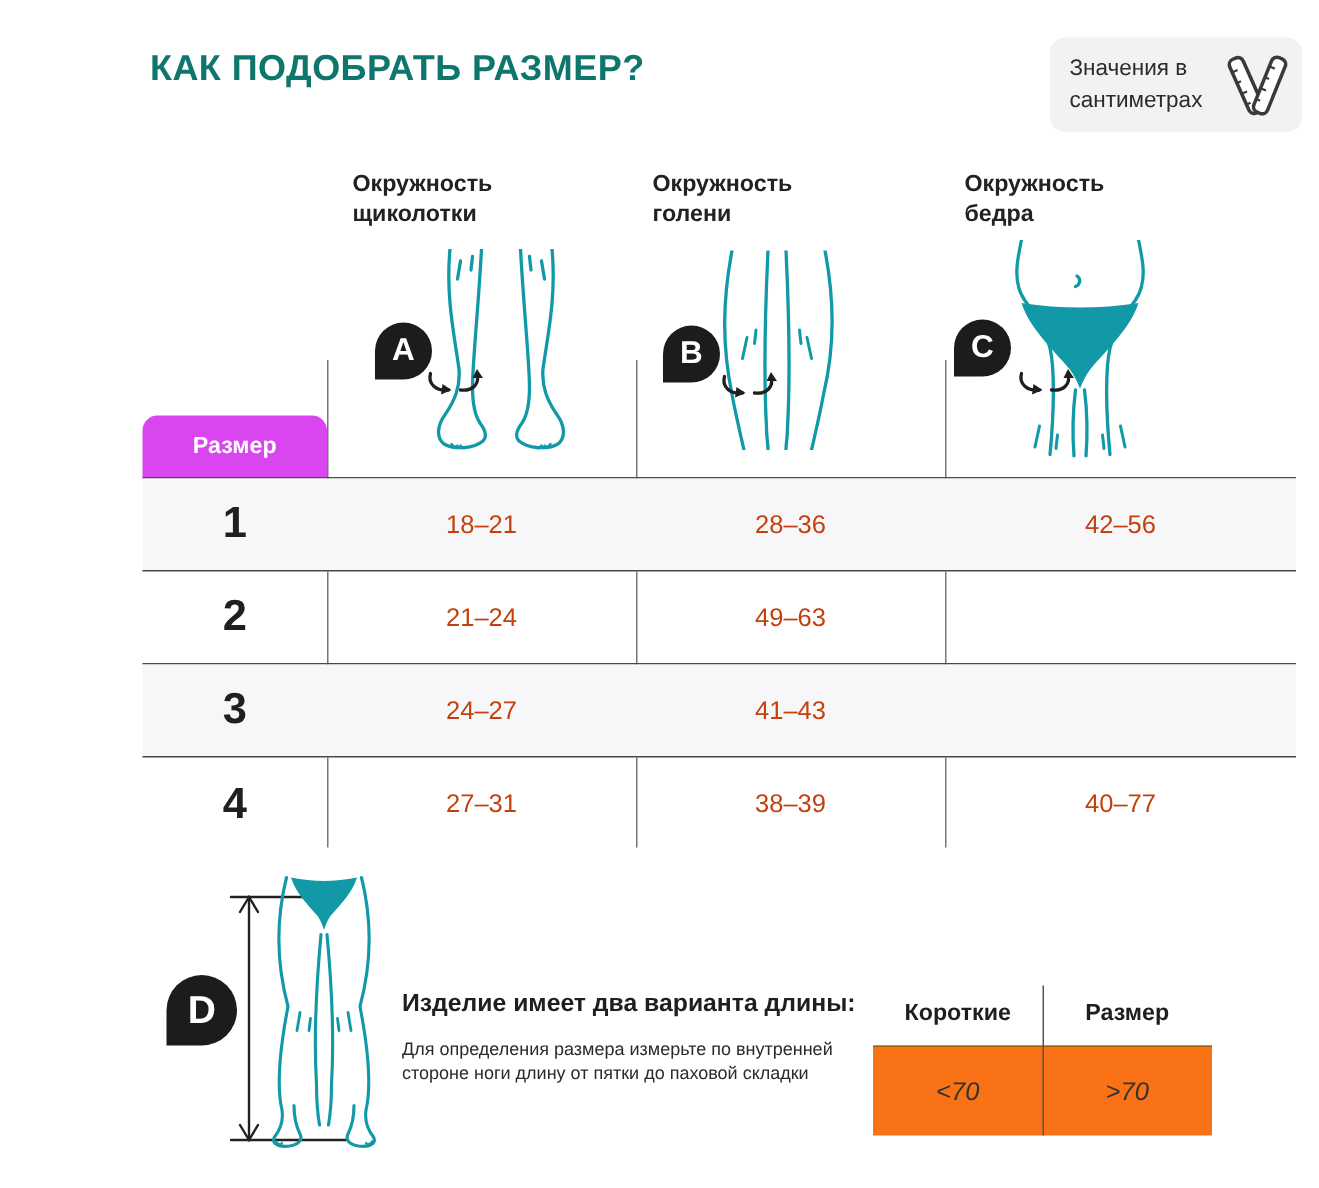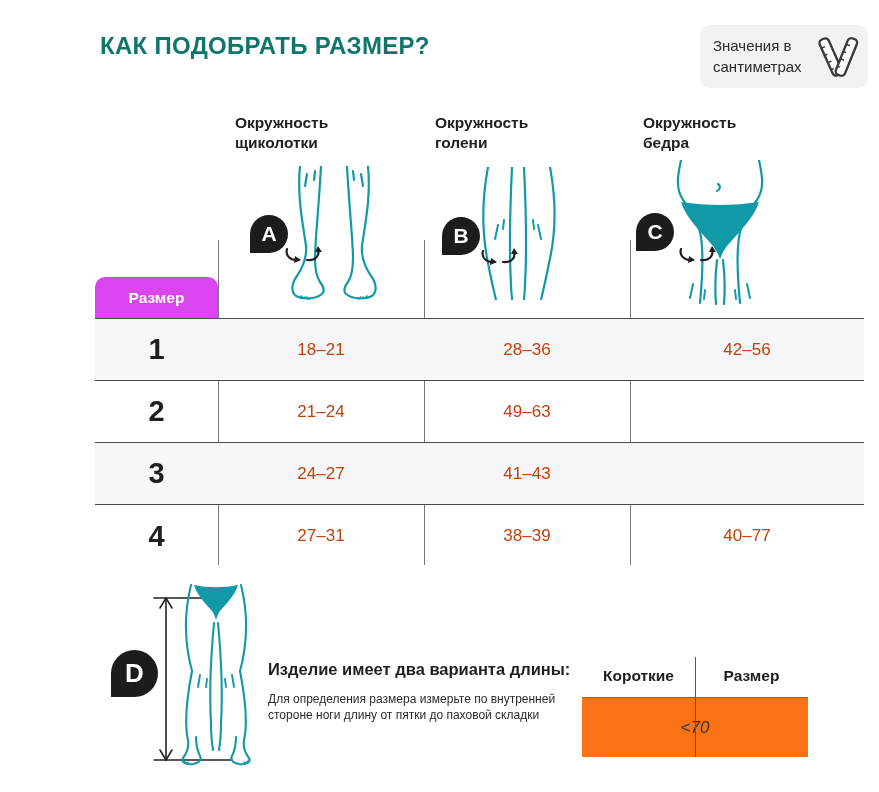--- a/index.html
+++ b/index.html
@@ -223,17 +223,18 @@
   <div class="abs len-heading">Изделие имеет два варианта длины:</div>
   <div class="abs len-body">Для определения размера измерьте по внутренней стороне ноги длину от пятки до паховой складки</div>
 
   <div class="abs mini-table">
     <div class="mini-head">
       <div>Короткие</div>
       <div>Размер</div>
     </div>
     <div class="mini-vals">
       <div>&lt;70</div>
+      <div>&gt;70</div>
     </div>
     <div class="mini-sep"></div>
   </div>
 
 </div>
 
 </body></html>

